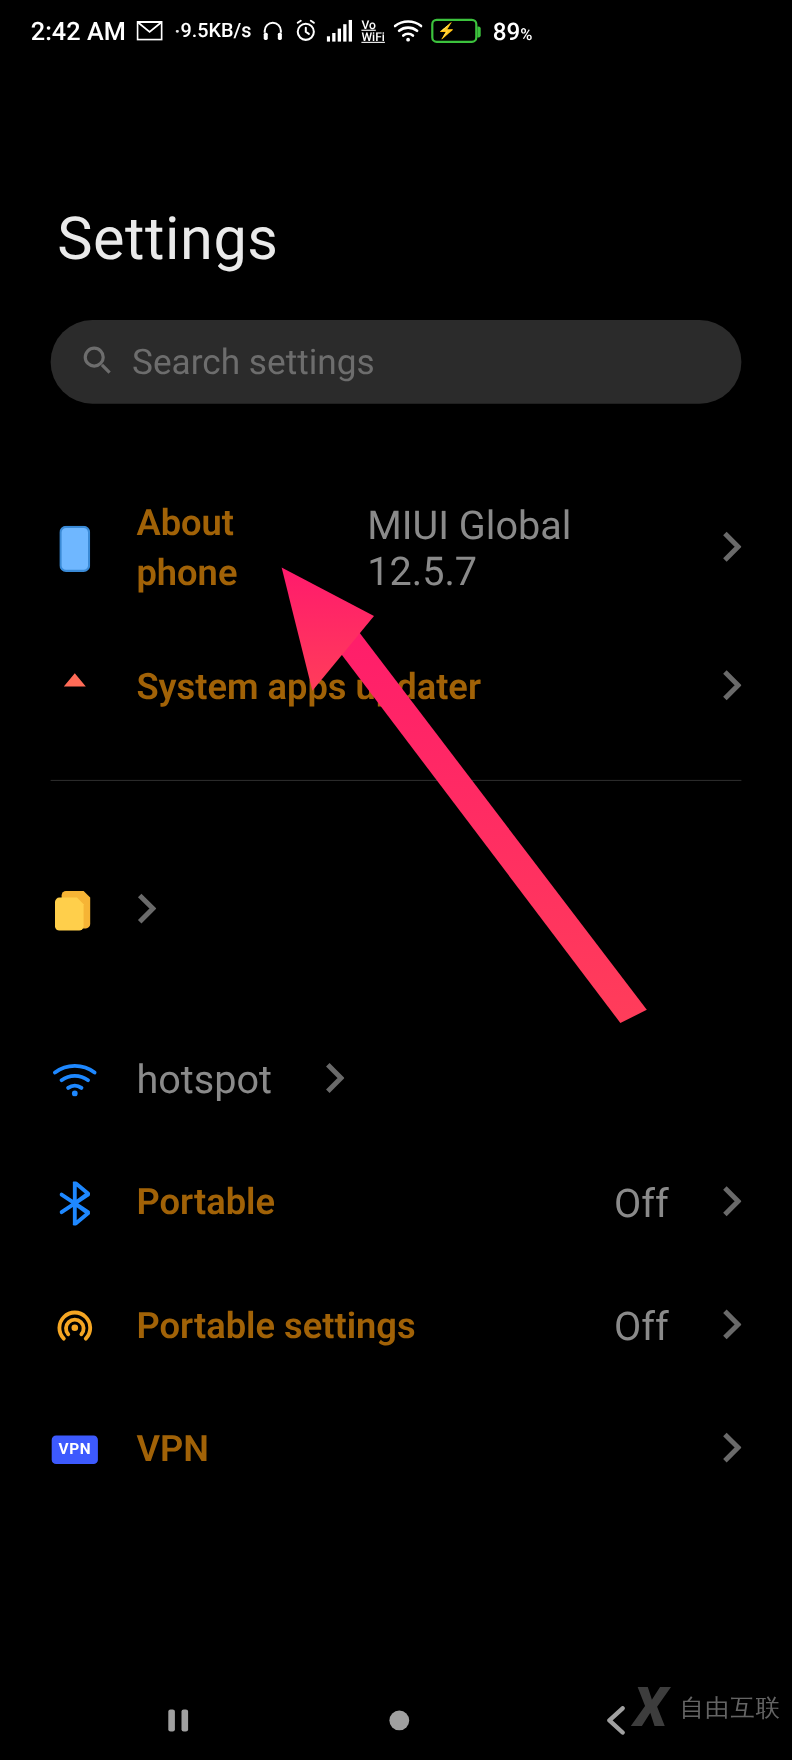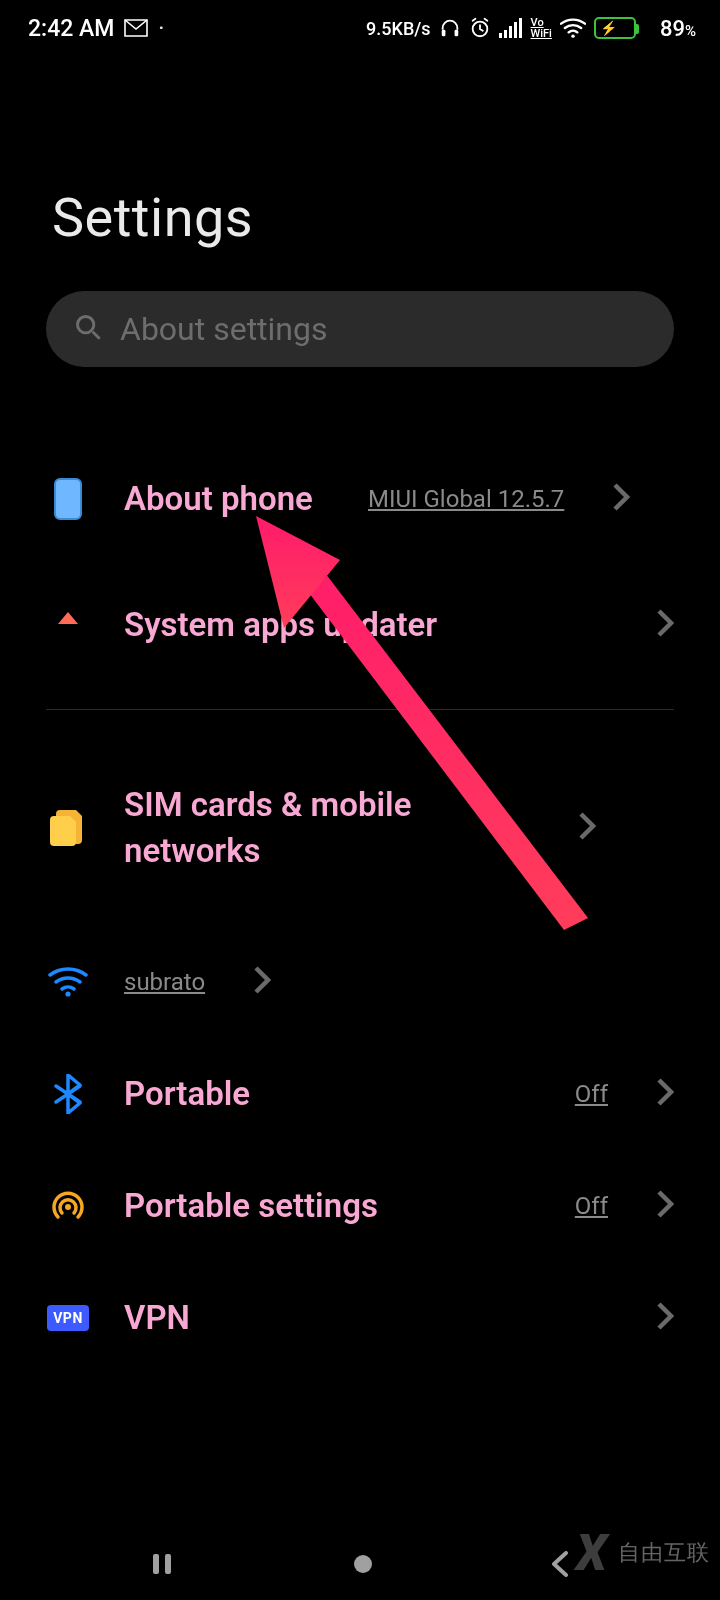--- a/index.html
+++ b/index.html
@@ -10,40 +10,40 @@
     color: #fff;
     font-family: -apple-system, Roboto, "Helvetica Neue", Arial, sans-serif;
     overflow: hidden;
     position: relative;
   }
 
   
   .status-bar {
     display: flex;
     align-items: center;
-    justify-content: space-between;
+    justify-content: flex-start;
     height: 56px;
     padding: 0 24px 0 28px;
     font-size: 23px;
     font-weight: 500;
   }
   .status-left { display: flex; align-items: center; gap: 10px; }
   .status-right { display: flex; align-items: center; gap: 8px; }
   .status-dot { font-size: 20px; opacity: .9; line-height: 1; }
   .status-icon { display:inline-flex; align-items:center; justify-content:center; }
   .battery-outline {
     width: 42px; height: 22px; border: 2px solid #3cc23d; border-radius: 5px;
     position: relative; display:inline-flex; align-items:center;
   }
   .battery-outline::after {
     content:""; position:absolute; right:-5px; top:5px; width:3px; height:10px;
     background:#3cc23d; border-radius:0 2px 2px 0;
   }
   .battery-bolt { position:absolute; left:4px; color:#3cc23d; font-size:14px; font-weight:900;}
-  .battery-pct { font-size: 22px; margin-left:16px; }
+  .battery-pct { font-size: 22px; margin-left:6px; }
   .battery-pct-sym { font-size:15px; }
 
   
   .page-title {
     font-size: 54px;
     font-weight: 400;
     letter-spacing: 0.5px;
     color: #eaeaea;
     padding: 130px 0 42px 52px;
   }
@@ -76,29 +76,28 @@
     width: 44px;
     display: flex;
     align-items: center;
     justify-content: center;
     flex: 0 0 44px;
   }
   .item .label {
     flex: 1 1 auto;
     font-size: 33px;
     font-weight: 600;
-    color: #f9a8d4;
+    color: #a16207;
     line-height: 1.4;
   }
   .item .value {
     color: #8a8a8a;
-    font-size: 24px;
+    font-size: 36px;
     font-weight: 400;
     margin-right: 14px;
-    text-decoration: underline;
   }
   .item .chev { flex: 0 0 auto; }
   .chev svg { width: 18px; height: 30px; stroke:#6a6a6a; stroke-width:3; fill:none; }
 
   .divider {
     height: 1px;
     background: #2a2a2a;
     margin: 28px 46px 48px 46px;
   }
 
@@ -201,21 +200,21 @@
 
 <div class="page-title">Settings</div>
 
 <div class="search-pill">
   <span>
     <svg class="search-icon-svg" viewBox="0 0 24 24">
         <circle cx="10" cy="10" r="7"></circle>
         <line x1="16" y1="16" x2="22" y2="22"></line>
       </svg>
   </span>
-  <span class="placeholder">About settings</span>
+  <span class="placeholder">Search settings</span>
 </div>
 
 <div class="list">
 
   <div class="item tall">
     <span class="icon-slot">
       <svg width="28" height="42" viewBox="0 0 28 42">
           <rect x="1" y="1" width="26" height="40" rx="5" fill="#6fb7ff" stroke="#3a8ad6" stroke-width="2"></rect>
         </svg>
     </span>
@@ -241,34 +240,33 @@
 
   <div class="divider"></div>
 
   <div class="item tall">
     <span class="icon-slot">
       <svg width="36" height="40" viewBox="0 0 36 40">
           <path d="M10 2h16l6 6v24a4 4 0 0 1-4 4H10a4 4 0 0 1-4-4V6a4 4 0 0 1 4-4z" fill="#f6b435"></path>
           <path d="M4 8h16l6 6v20a4 4 0 0 1-4 4H4a4 4 0 0 1-4-4V12a4 4 0 0 1 4-4z" fill="#ffcf4b"></path>
         </svg>
     </span>
-    <span class="label" style="max-width:420px;">SIM cards &amp; mobile networks</span>
     <span class="chev"><svg viewBox="0 0 12 20">
           <polyline points="2,2 10,10 2,18"></polyline>
         </svg></span>
   </div>
 
   <div class="item" style="margin-top:28px;">
     <span class="icon-slot">
       <svg width="40" height="30" viewBox="0 0 40 30">
           <path d="M2 8a30 30 0 0 1 36 0M8 15a20 20 0 0 1 24 0M14 22a10 10 0 0 1 12 0" fill="none" stroke="#1e88ff" stroke-width="3.5" stroke-linecap="round"></path>
           <circle cx="20" cy="27" r="2.6" fill="#1e88ff"></circle>
         </svg>
     </span>
-    <span class="value">subrato</span>
+    <span class="value">hotspot</span>
     <span class="chev"><svg viewBox="0 0 12 20">
           <polyline points="2,2 10,10 2,18"></polyline>
         </svg></span>
   </div>
 
   <div class="item">
     <span class="icon-slot">
       <svg width="28" height="40" viewBox="0 0 28 40">
           <path d="M14 1v38M14 1l12 10-12 9 12 9-12 10M2 12l24 16M2 28l24-16" fill="none" stroke="#1e88ff" stroke-width="3.5" stroke-linejoin="round" stroke-linecap="round"></path>
         </svg>

